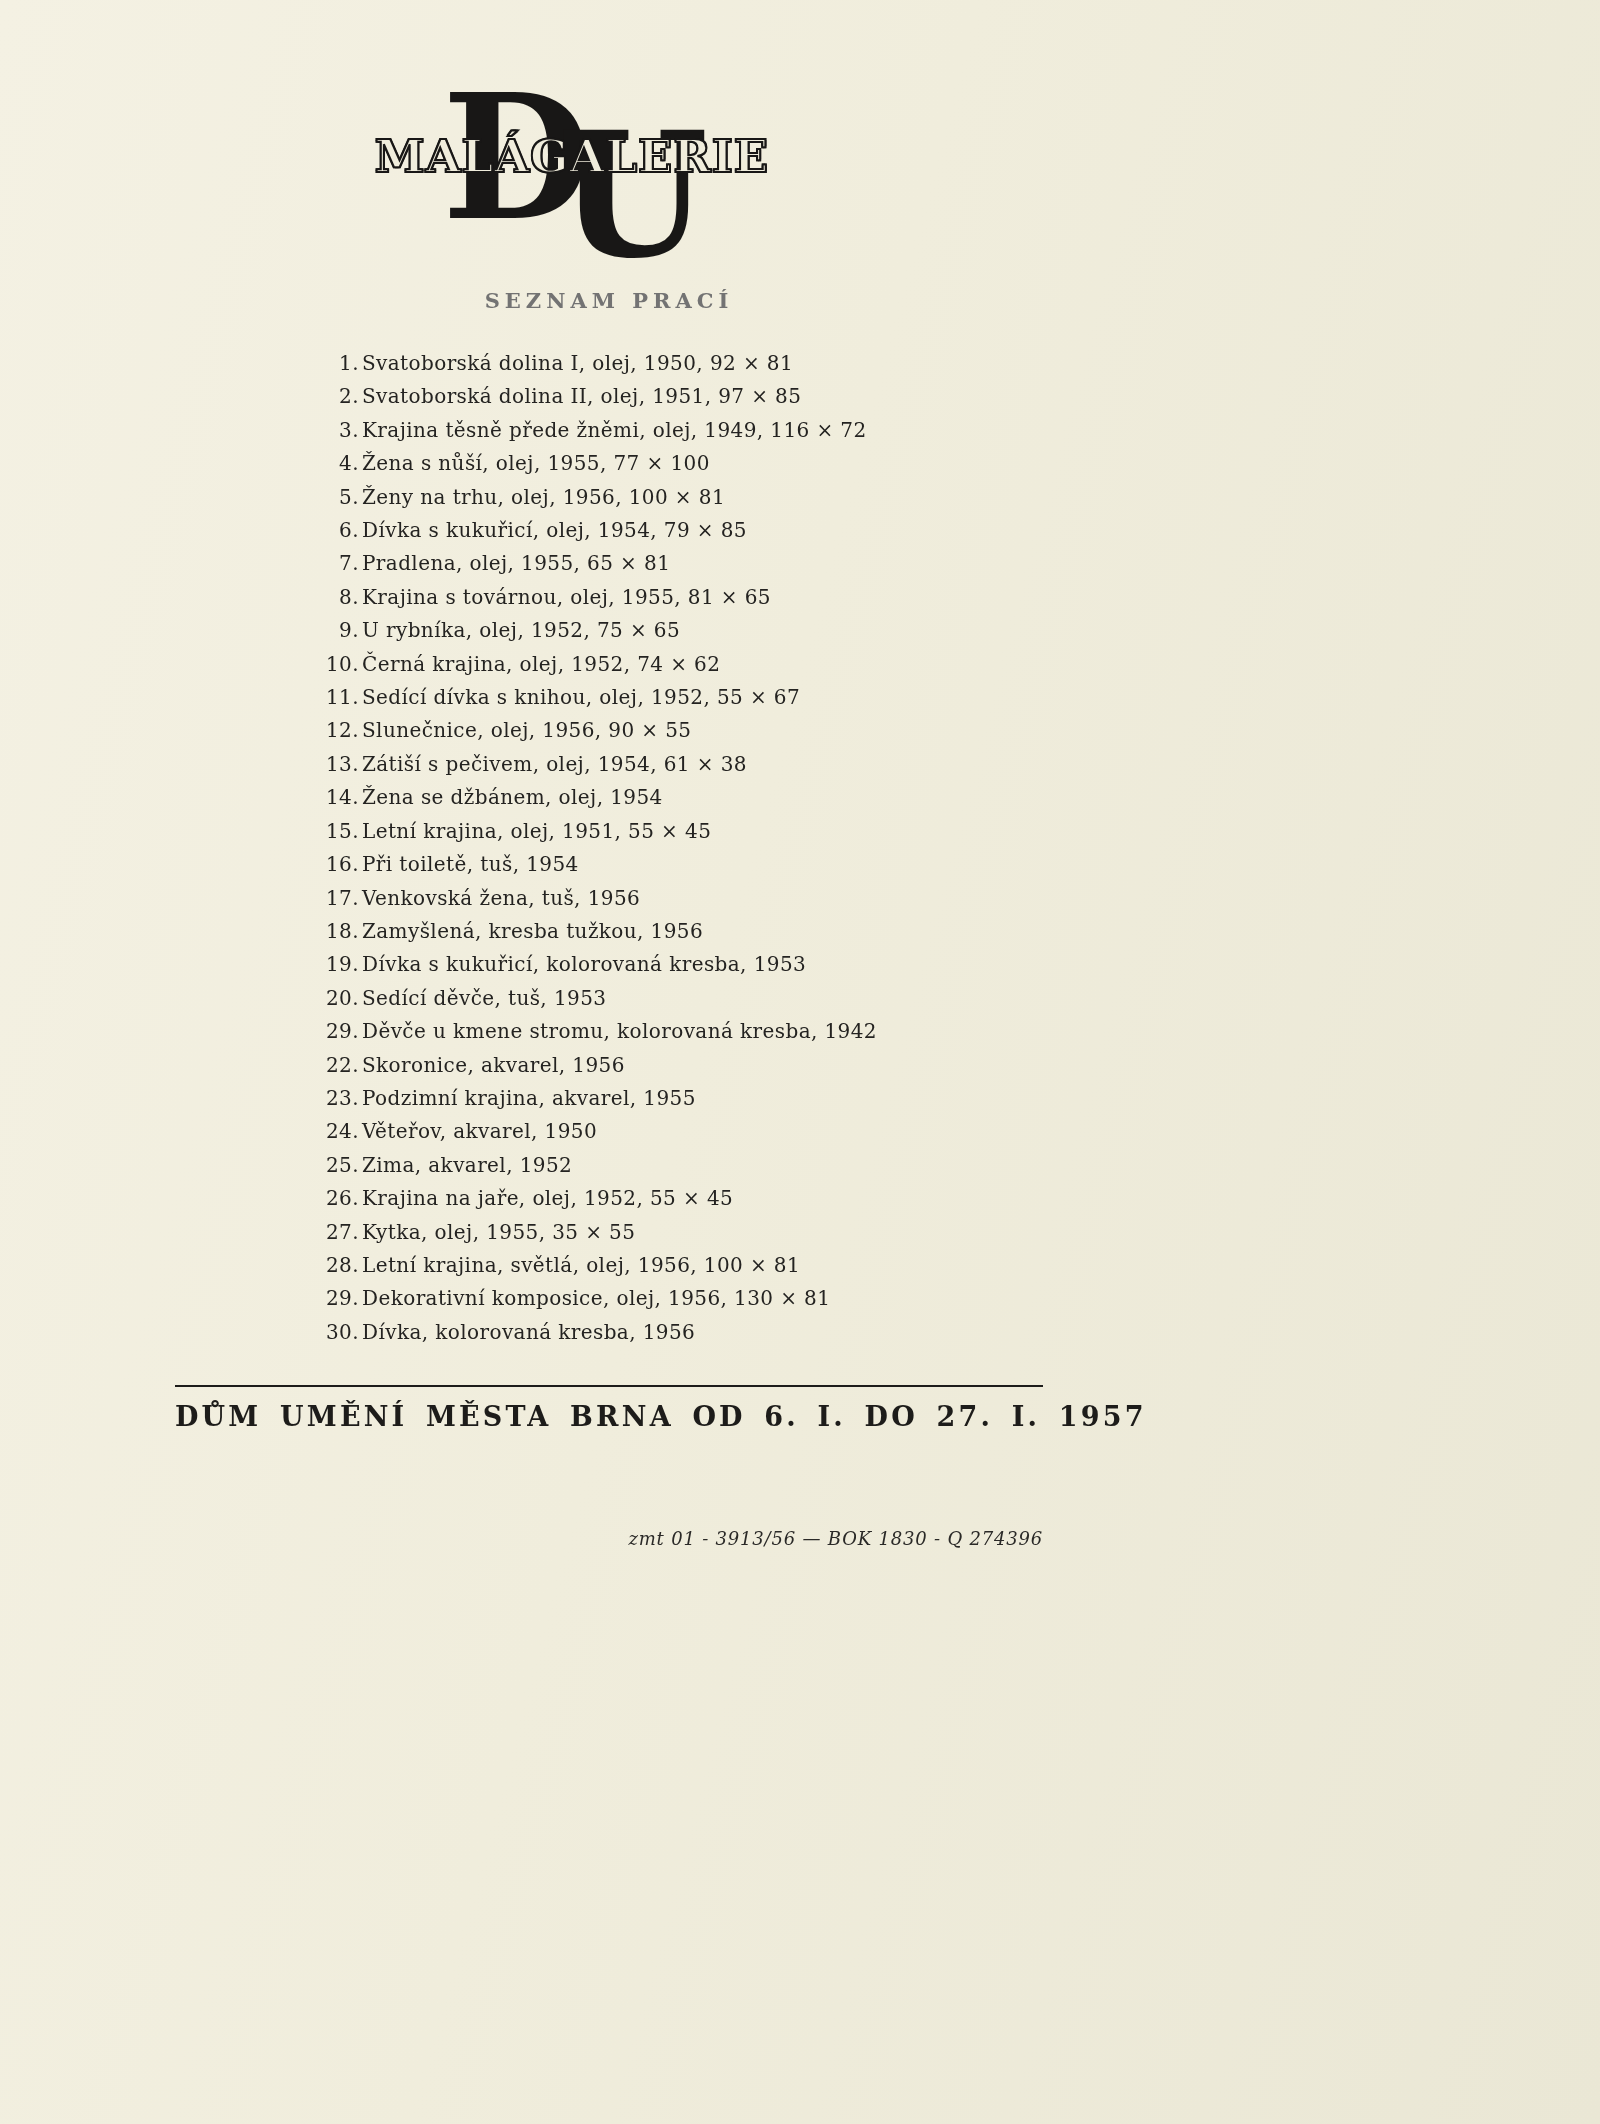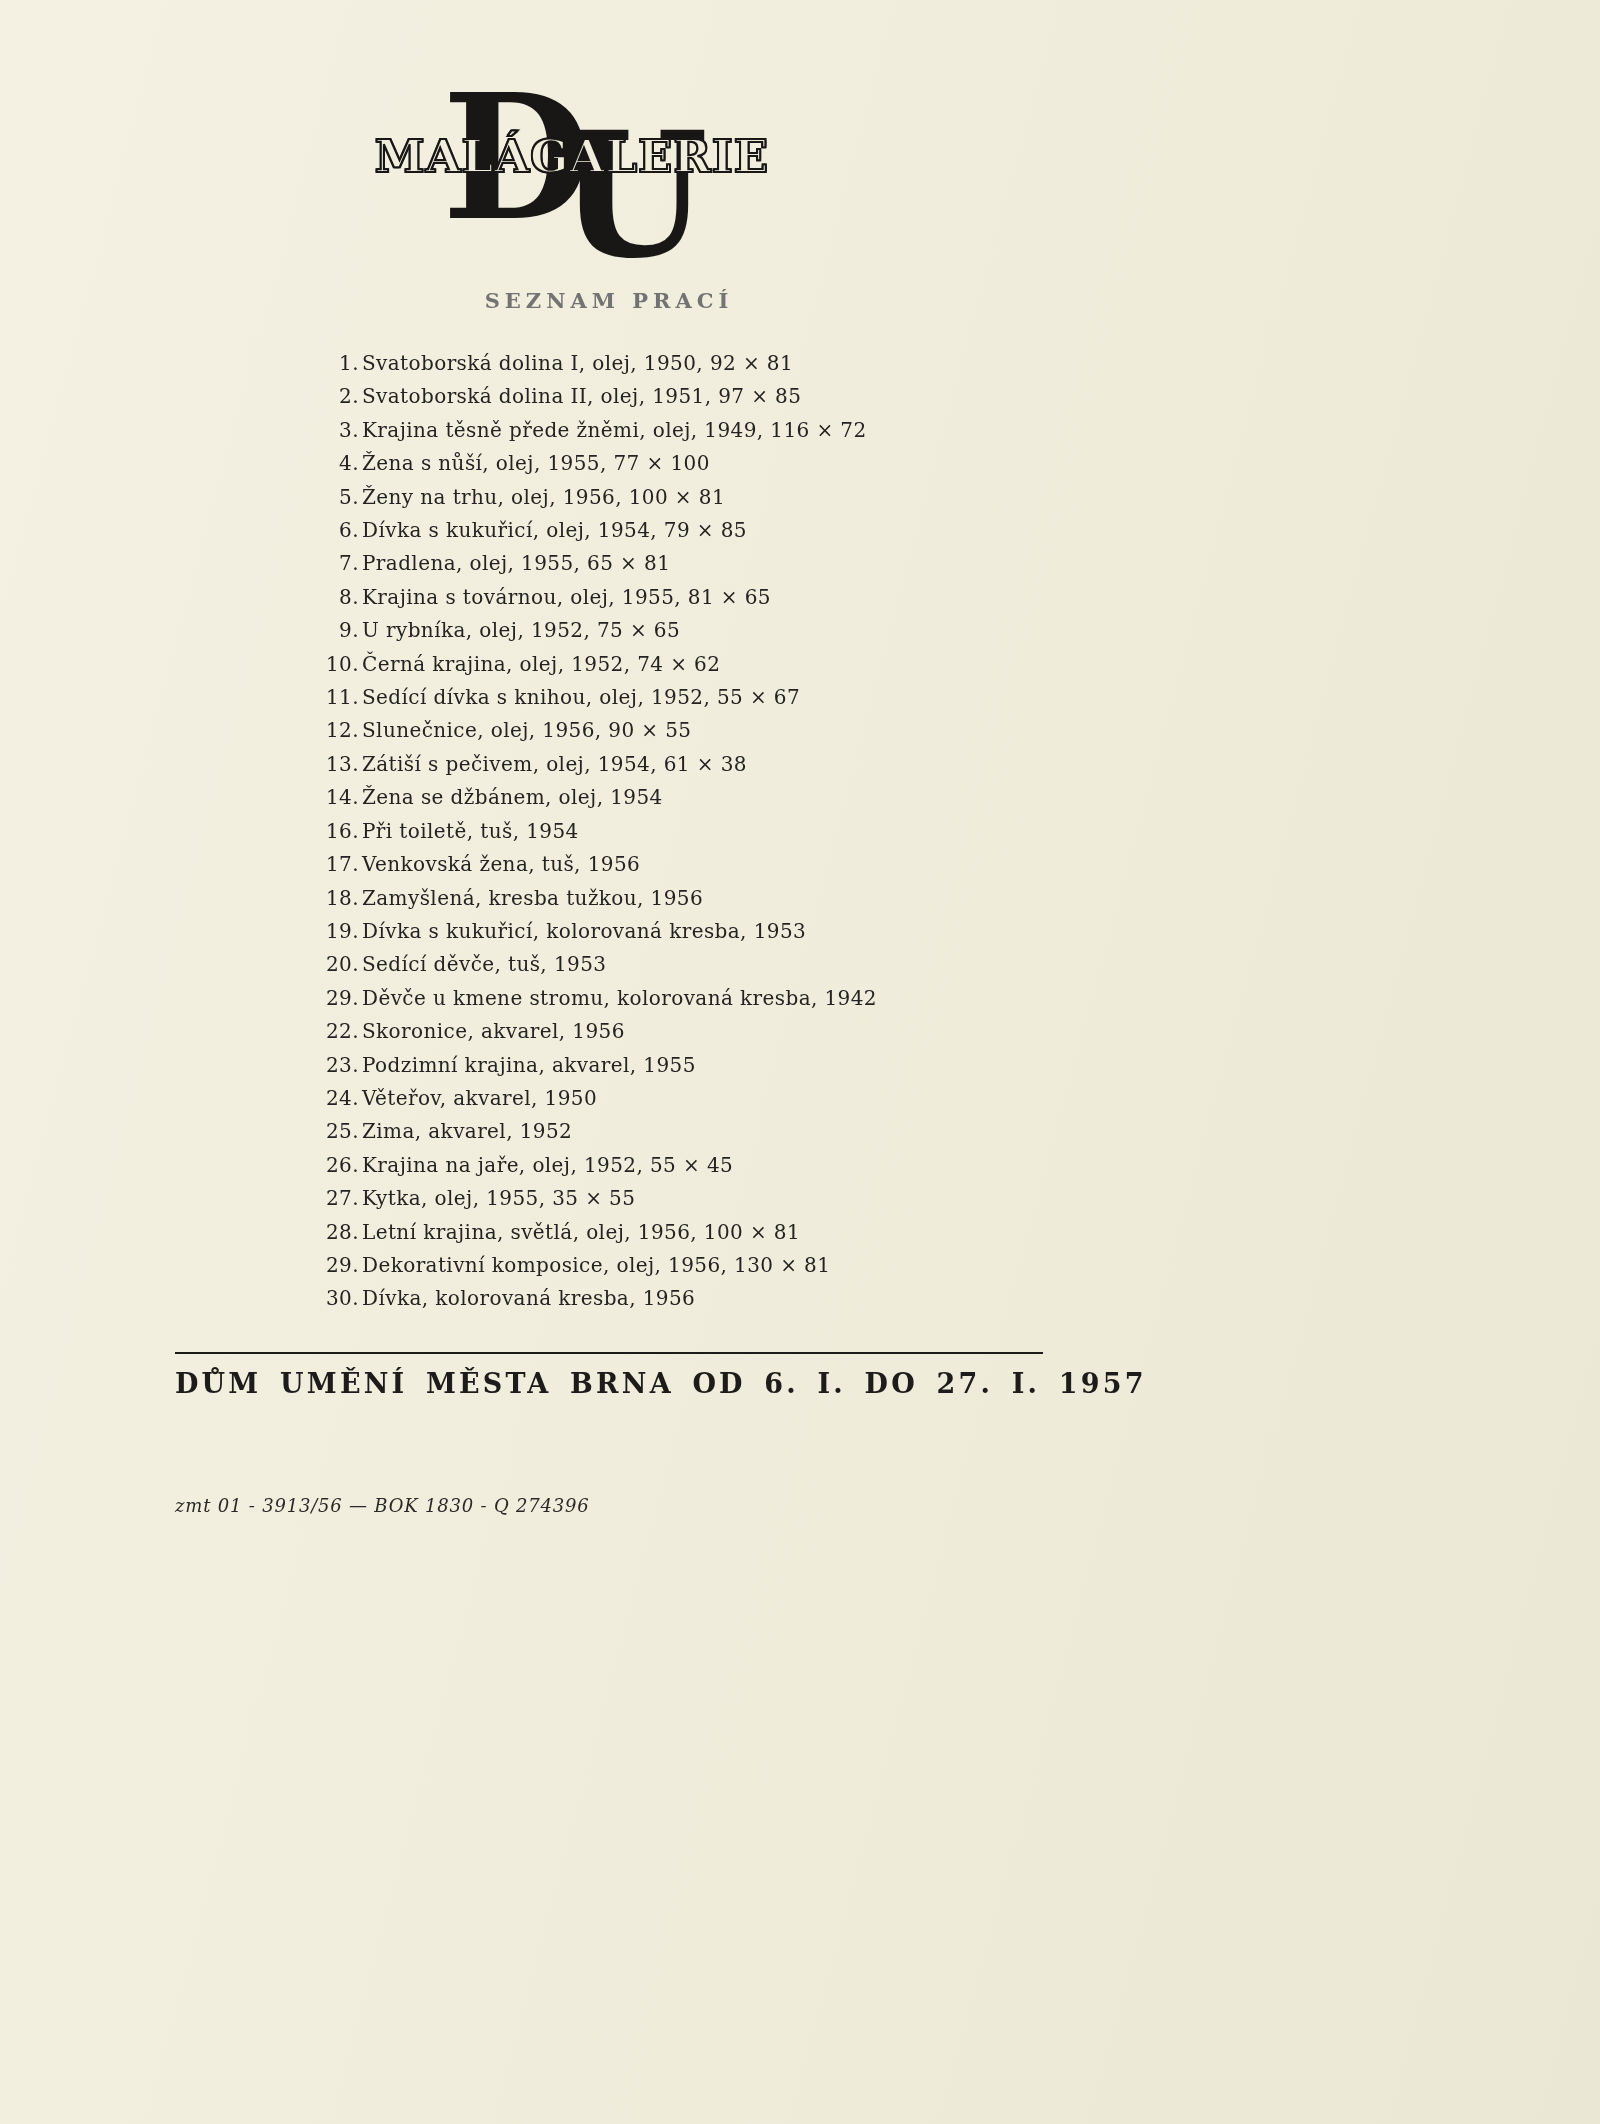--- a/index.html
+++ b/index.html
@@ -93,21 +93,21 @@
     margin-top: 14px;
     font-size: 27px;
     font-weight: bold;
     letter-spacing: 3.2px;
     word-spacing: 6px;
     white-space: nowrap;
     color: #1d1c1a;
   }
   .imprint {
     margin-top: 96px;
-    text-align: left;
+    text-align: right;
     font-style: italic;
     font-size: 18px;
     letter-spacing: 0.8px;
     color: #2a2927;
   }
 </style>
 </head>
 <body>
 
 <div class="content">
@@ -171,20 +171,24 @@
       </div>
       <div class="work">
         <span class="num">13.</span>
         <span class="wtext">Zátiší s pečivem, olej, 1954, 61 × 38</span>
       </div>
       <div class="work">
         <span class="num">14.</span>
         <span class="wtext">Žena se džbánem, olej, 1954</span>
       </div>
       <div class="work">
+        <span class="num">15.</span>
+        <span class="wtext">Letní krajina, olej, 1951, 55 × 45</span>
+      </div>
+      <div class="work">
         <span class="num">16.</span>
         <span class="wtext">Při toiletě, tuš, 1954</span>
       </div>
       <div class="work">
         <span class="num">17.</span>
         <span class="wtext">Venkovská žena, tuš, 1956</span>
       </div>
       <div class="work">
         <span class="num">18.</span>
         <span class="wtext">Zamyšlená, kresba tužkou, 1956</span>

